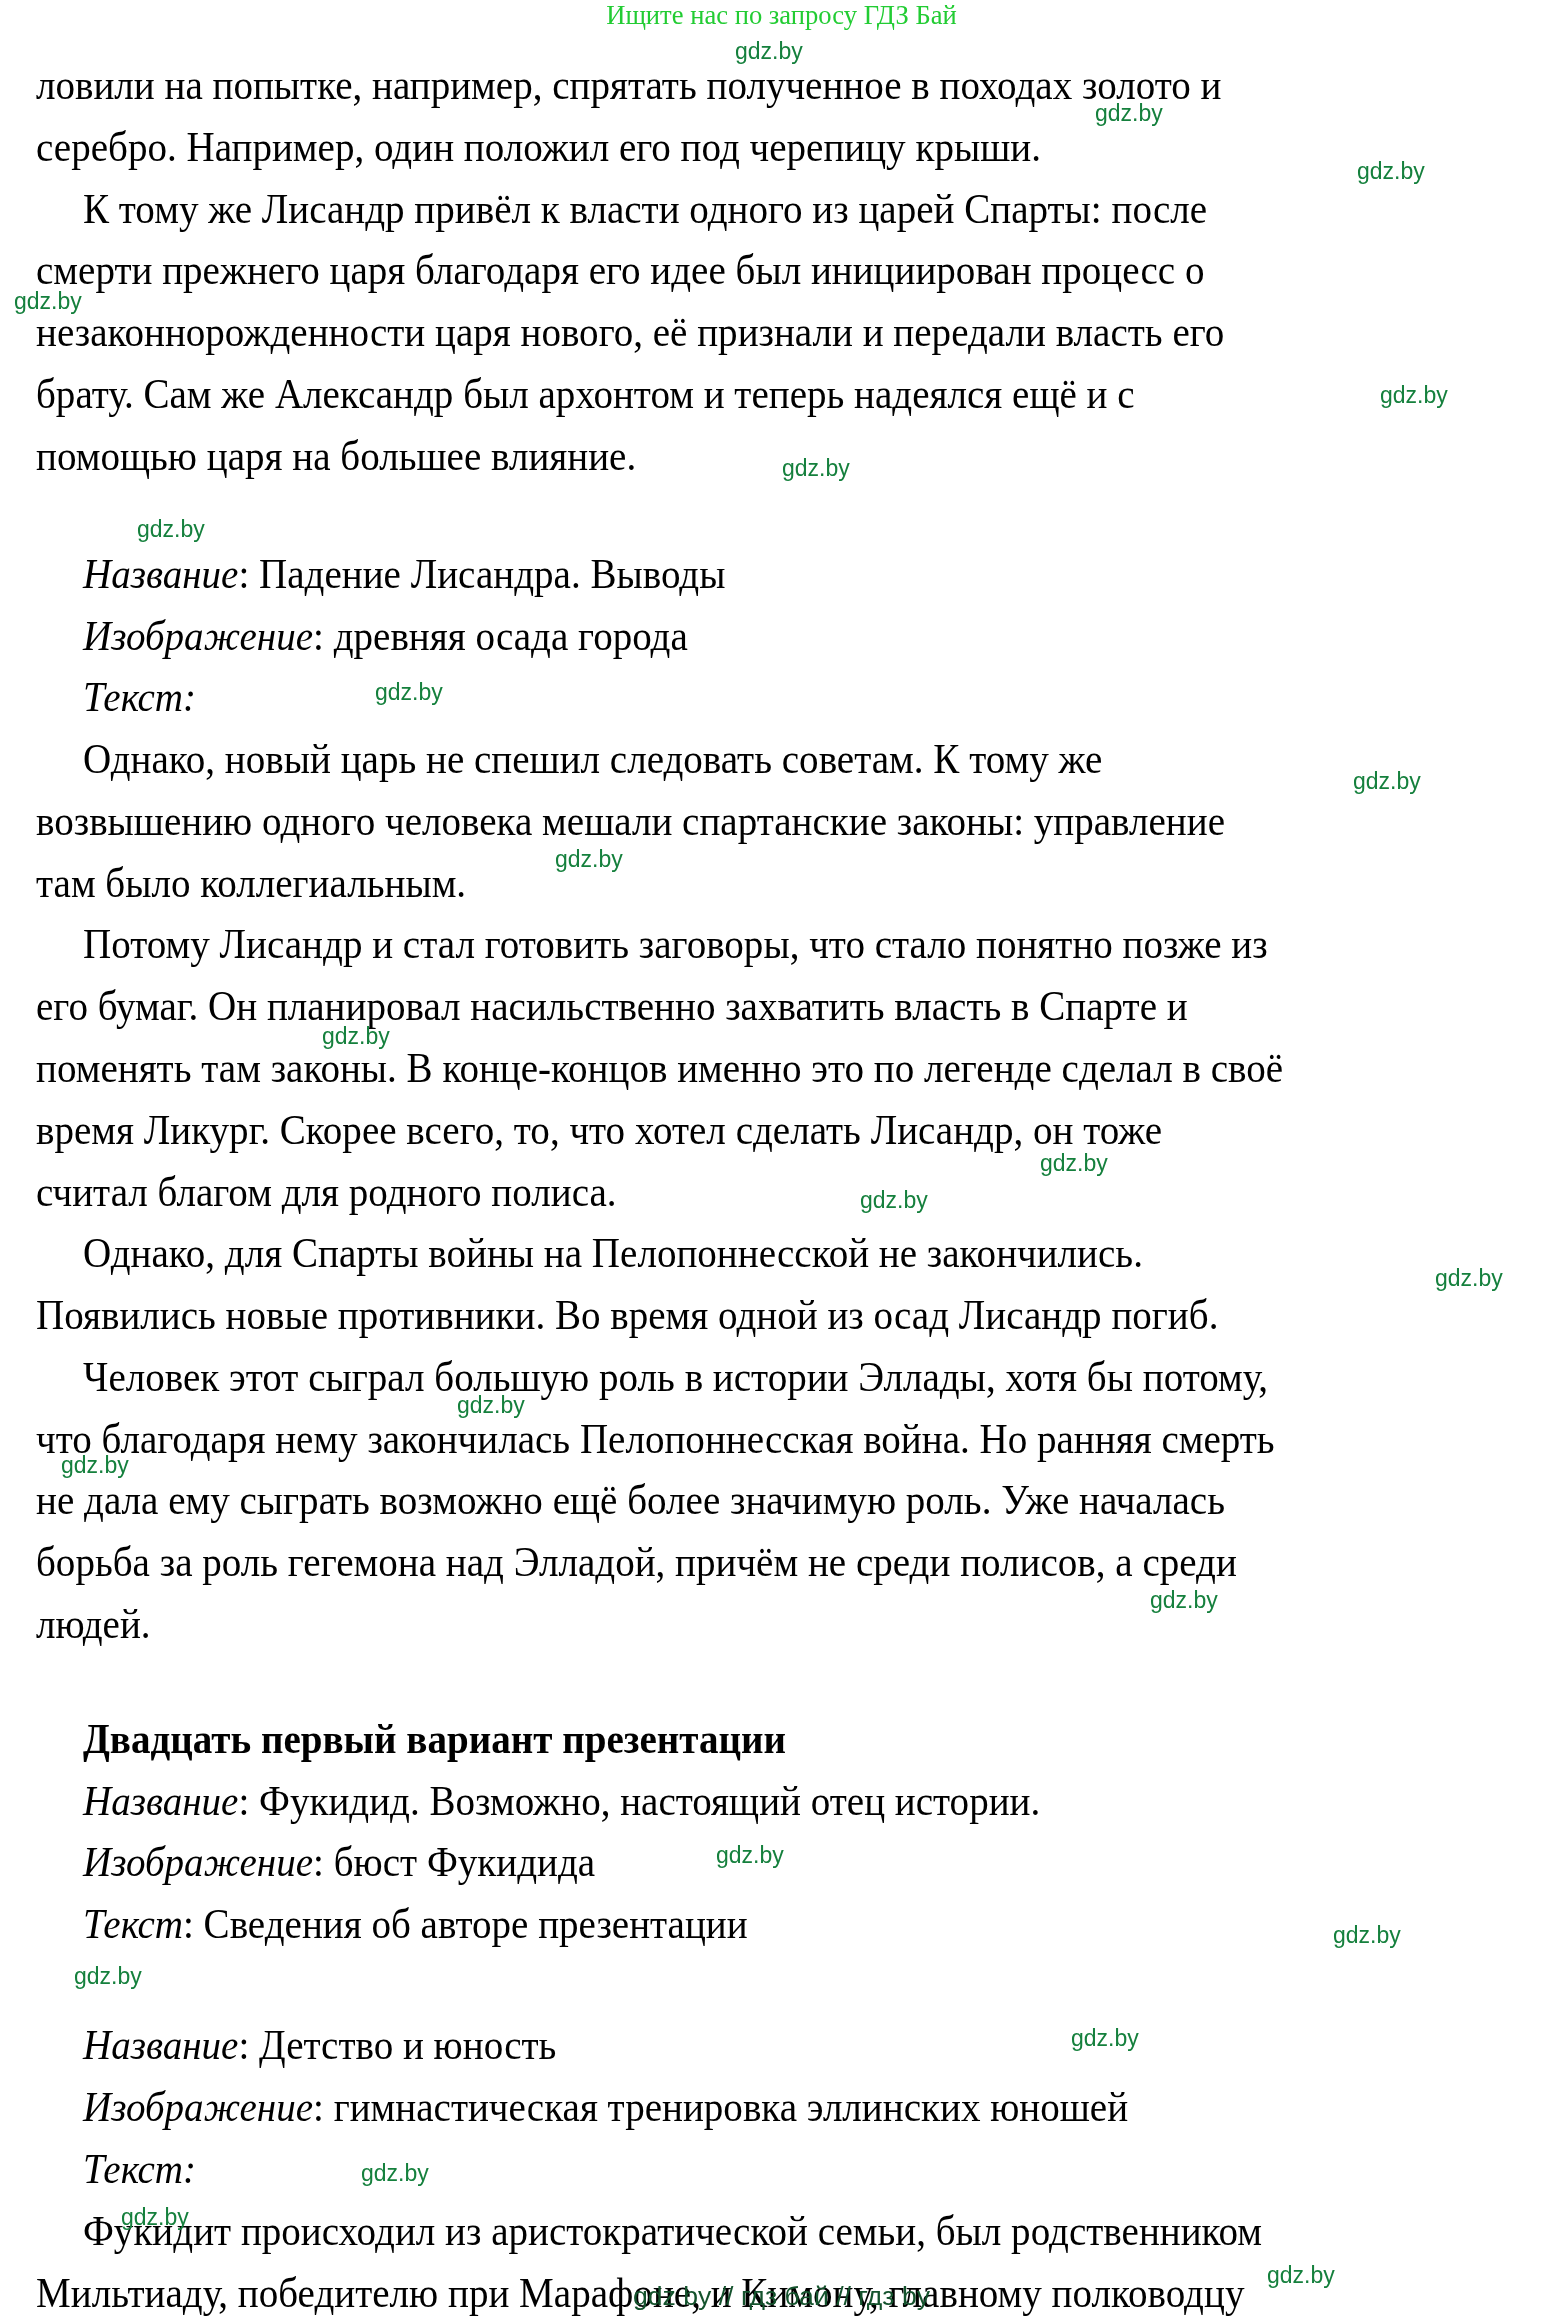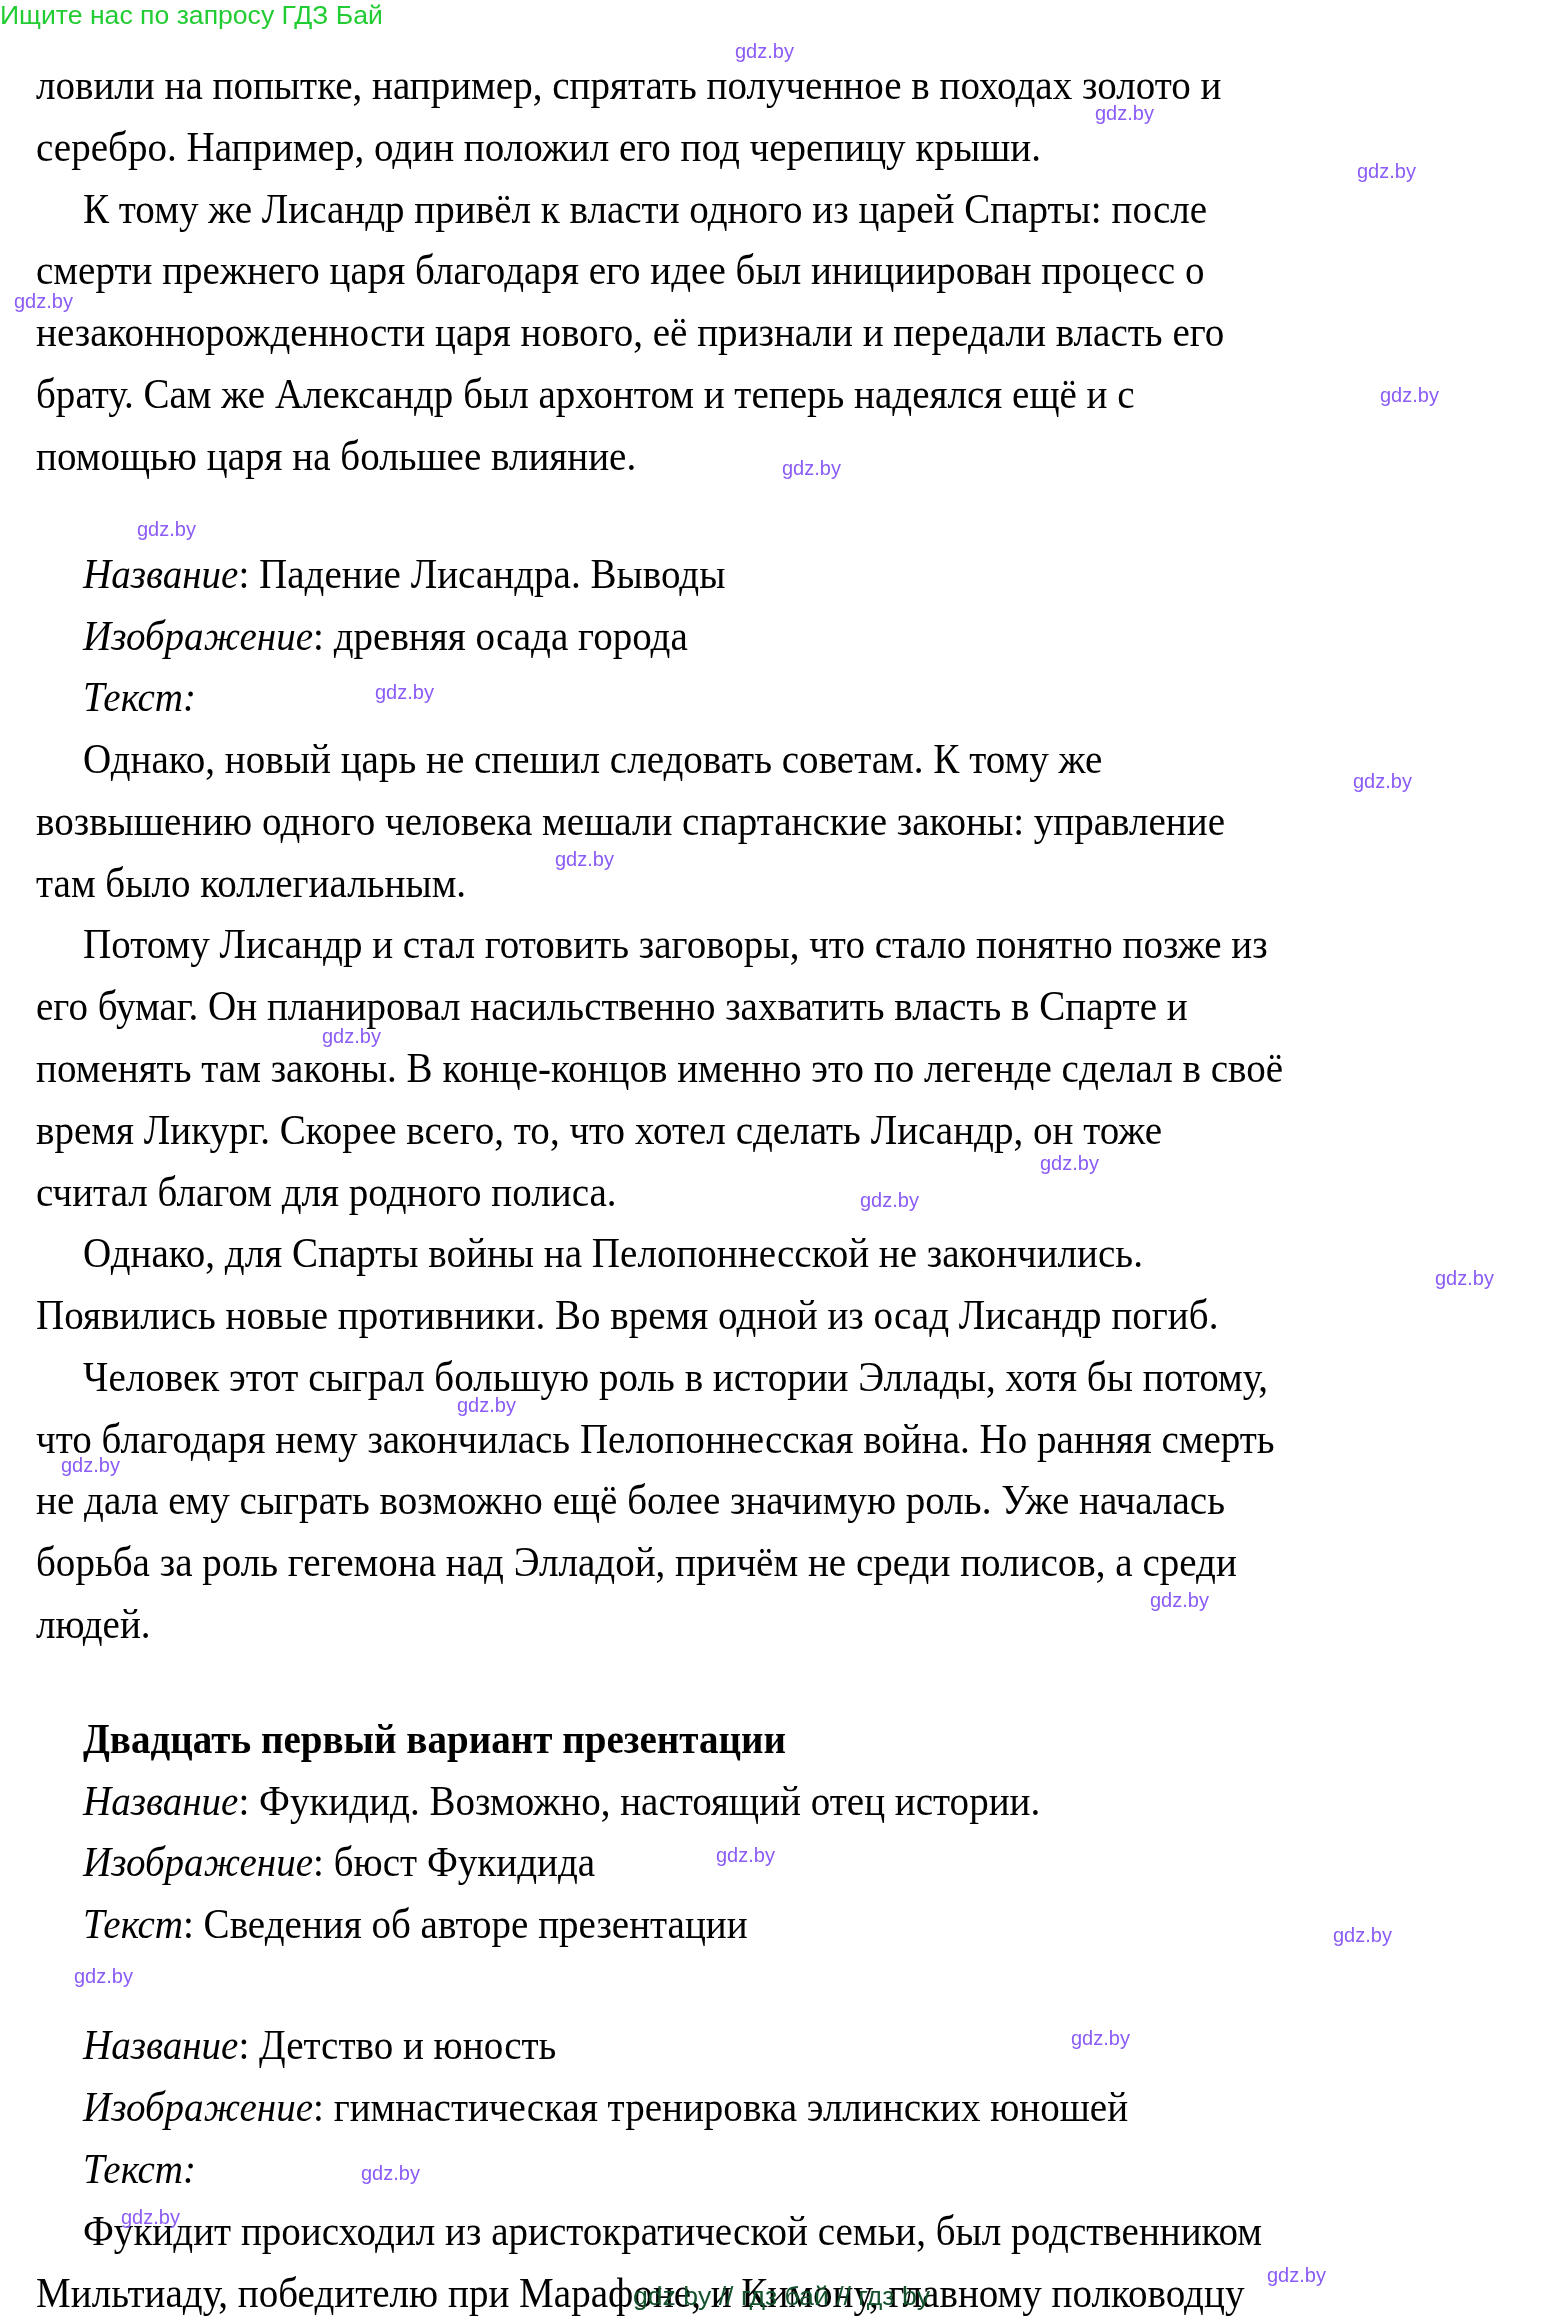--- a/index.html
+++ b/index.html
@@ -1,29 +1,29 @@
 <!DOCTYPE html>
 <html style="font-size:12.5px"><head>
 <meta charset="utf-8">
 <style>
   html, body { margin: 0; padding: 0; background: #ffffff; }
   body { width: 1563px; height: 2319px; position: relative; overflow: hidden;
          font-family: "Liberation Serif", "DejaVu Serif", serif; color: #000; }
-  .hdr { position: absolute; top: 0; left: 0; width: 1563px; text-align: left;
-         font-family: Liberation Sans, sans-serif; font-size: 26.6px; line-height: 31px; }
+  .hdr { position: absolute; top: 0; left: 0; width: 1563px; text-align: center;
+         font-family: Liberation Serif, serif; font-size: 26.6px; line-height: 31px; }
   .ftr { position: absolute; top: 2319px; left: 0; width: 1563px; text-align: center;
          transform: translateY(-38px);
          font-family: "Liberation Sans", "DejaVu Sans", sans-serif; font-size: 26.6px; line-height: 31px; }
   .ln { position: absolute; left: 36px; font-size: 42px; line-height: 48px; white-space: nowrap;
         transform: scaleX(0.93); transform-origin: left center; }
   .ind { left: 83px; }
   .it { font-style: italic; }
   .bold { font-weight: bold; }
   .wm { position: absolute; font-family: "Liberation Sans", "DejaVu Sans", sans-serif;
-        font-size: 20px; line-height: 26.6px; color: #8b5cf6; white-space: nowrap; }
+        font-size: 23px; line-height: 26.6px; color: #15803d; white-space: nowrap; }
 </style>
 </head>
 <body>
 
 <div class="hdr" style="color:#22cc33">Ищите нас по запросу ГДЗ Бай</div>
 
 <div class="ln" style="top:61px">ловили на попытке, например, спрятать полученное в походах золото и</div>
 <div class="ln" style="top:123px">серебро. Например, один положил его под черепицу крыши.</div>
 <div class="ln ind" style="top:185px">К тому же Лисандр привёл к власти одного из царей Спарты: после</div>
 <div class="ln" style="top:246px">смерти прежнего царя благодаря его идее был инициирован процесс о</div>

